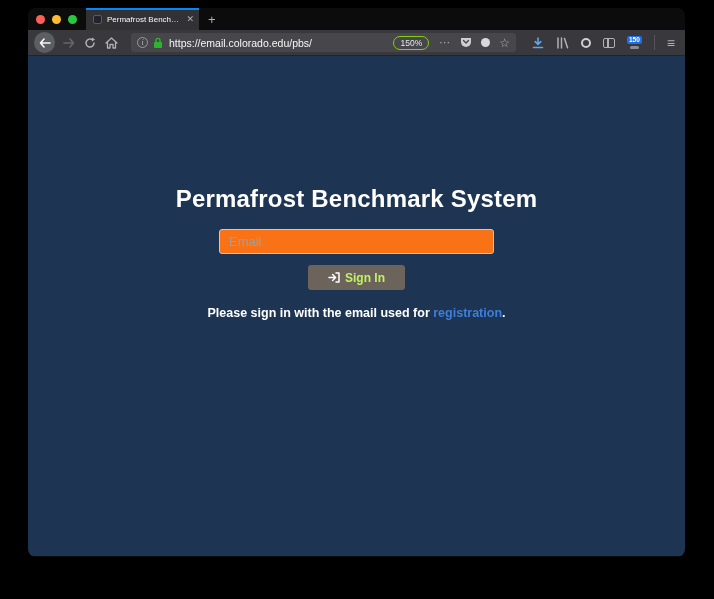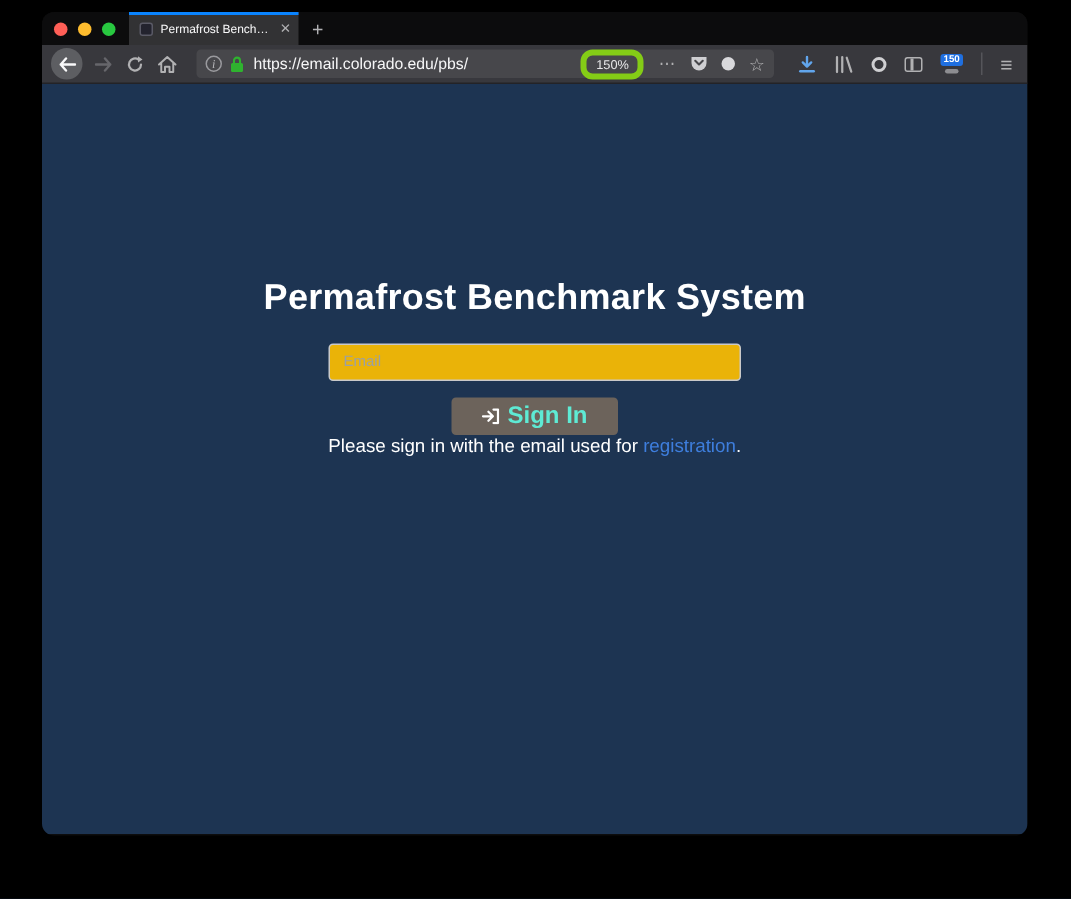--- a/index.html
+++ b/index.html
@@ -38,21 +38,21 @@
   .reload { margin-left:9px; }
   .home { margin-left:9px; }
 
   .urlbar { height:19px; background:#47474b; border-radius:3px; margin-left:13px;
             width:385px; display:flex; align-items:center; padding:0 6px; }
   .info-icon { width:11px; height:11px; border:1px solid #9a9a9e; border-radius:50%;
                color:#b9b9bd; font-size:8px; line-height:9px; text-align:center;
                font-style:italic; font-family:"Liberation Serif",serif; flex:0 0 auto; }
   .lock { margin-left:5px; flex:0 0 auto; display:flex; }
   .url { color:#f6f6f7; font-size:10.5px; margin-left:6px; white-space:nowrap; flex:1 1 auto; }
-  .zoompill { color:#e6e6e8; font-size:8.5px; border:4px solid #84cc16; border-radius:8px;
+  .zoompill { color:#e6e6e8; font-size:8.5px; border:1px solid #84cc16; border-radius:8px;
               padding:1px 6px; flex:0 0 auto; }
   .urlicons { display:flex; align-items:center; gap:9px; margin-left:10px; flex:0 0 auto; }
   .dots { color:#b1b1b3; font-size:11px; letter-spacing:1px; }
   .extcircle { width:9px; height:9px; border-radius:50%; background:#d9d9dc; }
   .star { color:#b1b1b3; font-size:12px; line-height:1; }
 
   .rightIcons { margin-left:auto; display:flex; align-items:center; gap:12px; }
   .ringicon { width:10px; height:10px; border-radius:50%; border:2.5px solid #cfcfd2; }
   .sidebaricon { width:12px; height:10px; border:1.2px solid #b1b1b3; border-radius:2px; position:relative; }
   .sidebaricon::after { content:""; position:absolute; left:3.5px; top:0; bottom:0; width:1.2px; background:#b1b1b3; }
@@ -61,28 +61,28 @@
                 border-radius:2px; padding:1px 2px; line-height:1; }
   .zbadge-bar { width:9px; height:3px; border-radius:1.5px; background:#8d8d91; }
   .sep { width:1px; height:15px; background:#55555a; }
   .hamburger { color:#b1b1b3; font-size:14px; line-height:1; }
 
   
   .page { height:500px; background:var(--navy,#1d3452);
           display:flex; flex-direction:column; align-items:center; }
   .page h1 { margin-top:129px; color:#ffffff; font-size:24px; font-weight:bold; letter-spacing:.2px; }
   .email { margin-top:16px; width:275px; height:25px; border:1px solid #c9c9c9; border-radius:3px;
-           background:#eab308; font-size:10px; padding:0 9px; color:#333; outline:none;
+           background:#f97316; font-size:13px; padding:0 9px; color:#333; outline:none;
            font-family:"Liberation Sans","DejaVu Sans",sans-serif; }
   .email::placeholder { color:#9aa0a6; }
   .signin { margin-top:11px; height:25px; padding:0 20px; background:var(--btn,#6c635b);
-            border:none; border-radius:3px; color:#5eead4; font-size:16px; font-weight:bold;
+            border:none; border-radius:3px; color:#bef264; font-size:12px; font-weight:bold;
             display:flex; align-items:center; gap:5px; cursor:pointer;
             font-family:"Liberation Sans","DejaVu Sans",sans-serif; }
-  .note { margin-top:0; color:#fff; font-size:12.5px; font-weight:normal; }
+  .note { margin-top:16px; color:#fff; font-size:12.5px; font-weight:bold; }
   .note a { color:var(--link,#3e7edd); text-decoration:none; }
 
   svg { display:block; }
 </style>
 </head>
 <body>
 
 <div class="stage">
   <div class="window">
 

